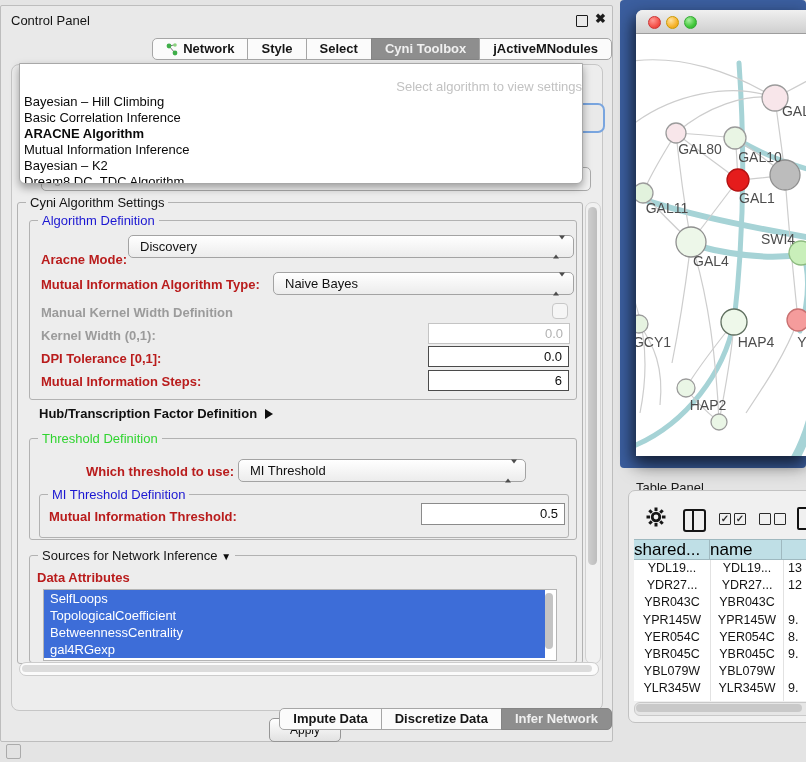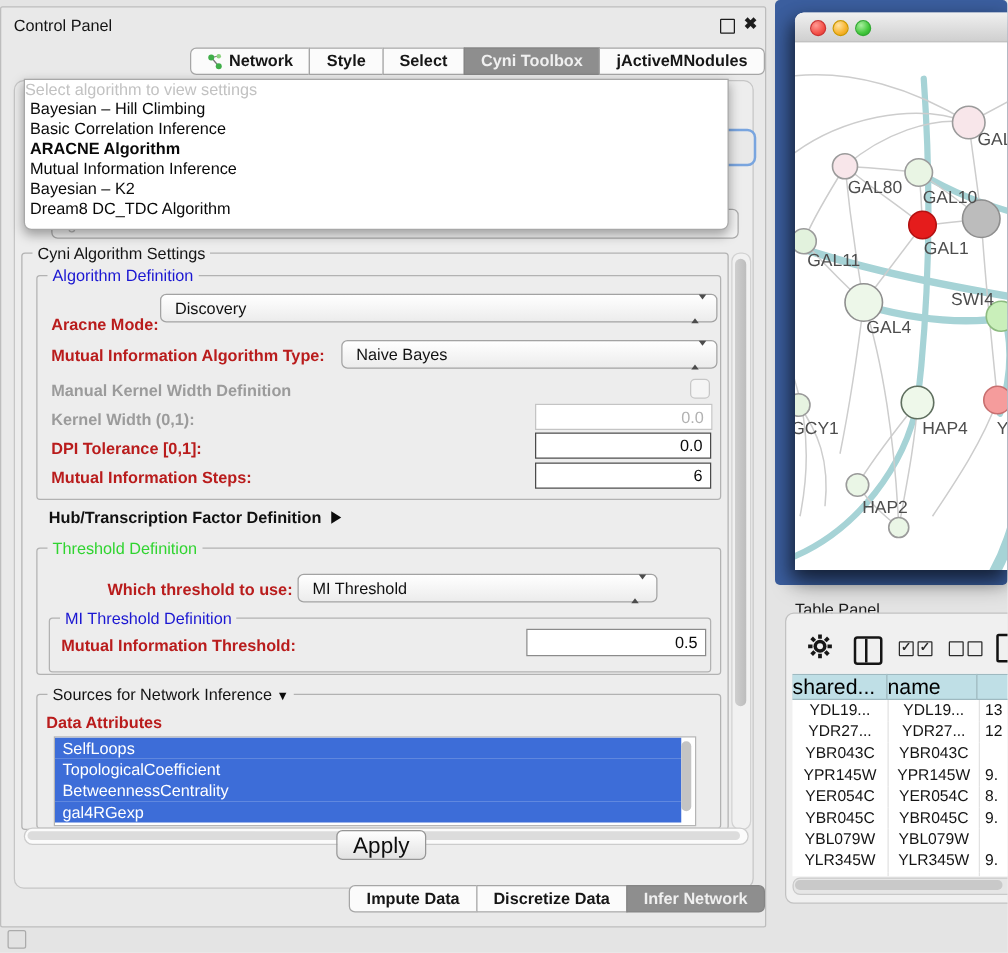--- a/index.html
+++ b/index.html
@@ -24,21 +24,21 @@
     font-weight:bold;white-space:nowrap}
   .tab:first-child{border-radius:5px 0 0 5px;margin-left:0}
   .tab:last-child{border-radius:0 5px 5px 0}
   .tab.selected{background:var(--tab-selected-gray,#8e8e8e);color:#f0f0f0;border-color:#858585}
   
   .inner-panel{left:10px;top:58px;width:590px;height:645px;background:#ededed;
     border:1px solid #c6c6c6;border-radius:8px}
   
   .popup{left:18px;top:57px;width:562px;height:119px;background:#ffffff;border:1px solid #a8a8a8;
     border-radius:0 0 6px 6px;box-shadow:0 4px 9px rgba(0,0,0,.35);z-index:10;overflow:hidden}
-  .popup .ph{height:15px;text-align:left;color:#c2c2c2;font-size:13px;padding-top:0}
+  .popup .ph{height:15px;text-align:right;color:#c2c2c2;font-size:13px;padding-top:15px}
   .popup .opt{height:16px;line-height:16px;font-size:13px;padding-left:4px;color:#090909;white-space:nowrap}
   .popup .opt.sel{font-weight:bold}
   
   .blue-combo-frag{left:500px;top:97px;width:100px;height:26px;border:2.5px solid #79a5df;
     border-radius:7px;background:#e9e9e9;z-index:4}
   .covered-combo{left:40px;top:161px;width:536px;height:22px;border:1px solid #ababab;
     border-radius:5px;background:#f3f3f3;z-index:5;font-size:13px;line-height:21px;
     color:#b4b4b4;padding-left:12px;overflow:hidden;white-space:nowrap}
   
   .group{position:absolute;border:1px solid #b2b2b2;border-radius:3px}
@@ -69,22 +69,22 @@
   .vscroll-track{position:absolute;background:#f1f1f1;border:1px solid #d2d2d2;border-radius:7px}
   .vscroll-thumb{position:absolute;background:linear-gradient(90deg,#cfcfcf,#bdbdbd);border-radius:5px}
   .hscroll-track{position:absolute;background:#fbfbfb;border:1px solid #cccccc;border-radius:7px}
   .hscroll-thumb{position:absolute;background:#dcdcdc;border-radius:5px}
   
   .attr-list{left:42px;top:583px;width:512px;height:70px;background:#fff;border:1px solid #b5b5b5;overflow:hidden}
   .attr-item{height:17px;line-height:17px;font-size:13px;padding-left:6px;color:#111;white-space:nowrap}
   .attr-item.selected{background:var(--selection-blue,#3d6dd8);color:#fff;width:495px}
   .attr-scroll{position:absolute;right:3px;top:3px;width:8px;height:56px;background:#c4c4c4;border-radius:4px}
   
-  .apply-btn{left:268px;top:658px;width:70px;height:22px;border:1px solid #969696;border-radius:5px;
-    background:linear-gradient(#ffffff,#e2e2e2);font-size:18px;text-align:center;line-height:22px;color:#0d0d0d}
+  .apply-btn{left:268px;top:712px;width:70px;height:22px;border:1px solid #969696;border-radius:5px;
+    background:linear-gradient(#ffffff,#e2e2e2);font-size:12px;text-align:center;line-height:22px;color:#0d0d0d}
   
   .expander{left:38px;top:400px;font-size:13px;font-weight:bold;color:#101010;display:flex;align-items:center;gap:8px}
   .tri-right{width:0;height:0;border-top:5.5px solid transparent;border-bottom:5.5px solid transparent;
     border-left:8px solid #0c0c0c}
   .tri-down-b{font-size:10px;color:#0c0c0c}
   
   .net-frame{left:620px;top:0;width:186px;height:468px;background:var(--frame-blue,#3b5e9e);border-radius:4px}
   .mac-window{left:636px;top:10px;width:170px;height:446px;background:#fff;border-radius:7px 0 0 0;
     box-shadow:-3px 6px 14px rgba(0,0,0,.45),0 10px 20px rgba(0,0,0,.4)}
   .mac-titlebar{position:absolute;left:0;top:0;right:0;height:23px;border-radius:7px 0 0 0;

